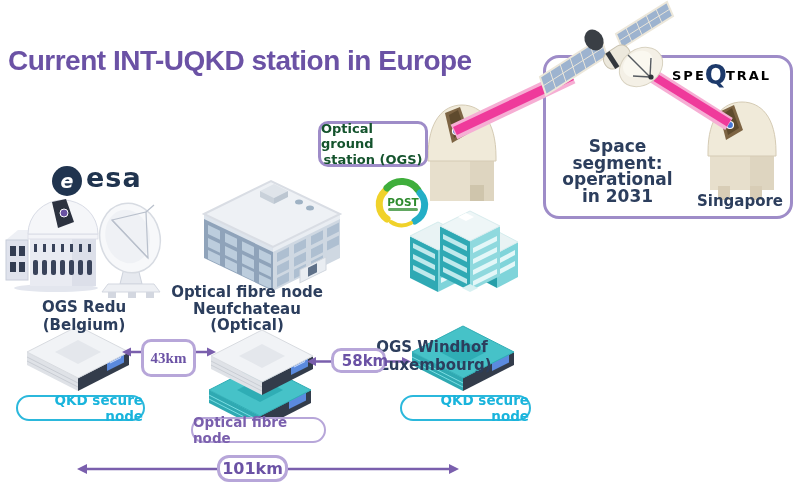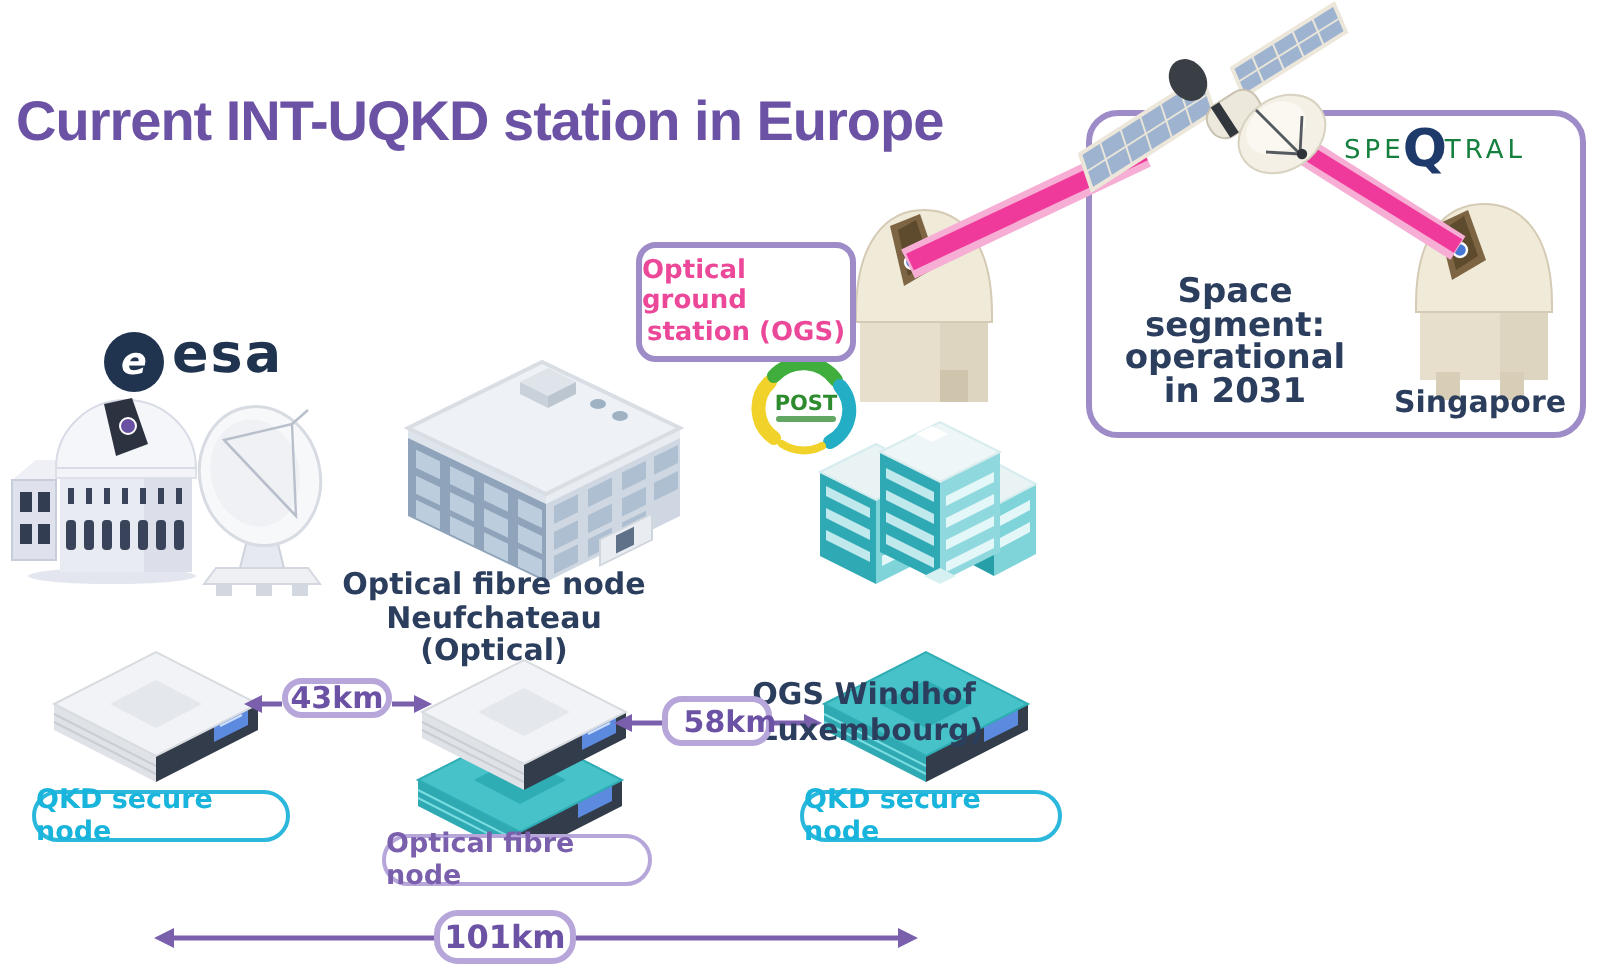--- a/index.html
+++ b/index.html
@@ -3,32 +3,32 @@
 <meta charset="utf-8">
 <style>
   html,body{margin:0;padding:0;background:#fff;}
   #stage{position:relative;width:800px;height:488px;background:#fff;overflow:hidden;
          font-family:"DejaVu Sans","Liberation Sans",sans-serif;}
   #gfx{position:absolute;left:0;top:0;z-index:2;pointer-events:none;}
   .lbl{position:absolute;z-index:3;color:#2c3e5d;font-weight:bold;text-align:center;}
   .box{position:absolute;z-index:3;background:#fff;box-sizing:border-box;
        display:flex;align-items:center;justify-content:center;font-weight:bold;}
   .pbox{border:3px solid #b7a6d9;border-radius:10px;color:#6b52a5;font-size:15px;}
-  .cybox{border:2.5px solid #2bb8dc;border-radius:13px;color:#19b4dc;font-size:13.5px;}
+  .cybox{border:2.5px solid #2bb8dc;border-radius:13px;color:#19b4dc;font-size:13.5px;text-align:right;}
   .fbox{border:2.5px solid #b7a6d9;border-radius:13px;color:#7a5fad;font-size:13.5px;}
   #title{position:absolute;left:8px;top:45px;z-index:3;font-family:"Liberation Sans",sans-serif;
          font-weight:bold;font-size:28px;color:#6b52a5;white-space:nowrap;letter-spacing:-0.5px;}
   #space-box{position:absolute;left:543px;top:55px;width:250px;height:164px;z-index:1;
              border:3px solid #9e8cc8;border-radius:16px;box-sizing:border-box;}
-  #ogs-callout{position:absolute;left:318px;top:121px;width:110px;height:60px;z-index:3;
+  #ogs-callout{position:absolute;left:318px;top:121px;width:110px;height:46px;z-index:3;
                border:3px solid #9e8cc8;border-radius:10px;background:#fff;box-sizing:border-box;
                display:flex;flex-direction:column;align-items:center;justify-content:center;
-               color:#ec4899;font-weight:bold;font-size:13px;line-height:15.5px;}
+               color:#14532d;font-weight:bold;font-size:13px;line-height:15.5px;}
   #speqtral{position:absolute;left:672px;top:62px;z-index:3;display:flex;align-items:center;}
-  #speqtral .wing{font-size:13px;font-weight:normal;letter-spacing:2px;color:#15803d;}
+  #speqtral .wing{font-size:13px;font-weight:bold;letter-spacing:2px;color:#000000;}
   #speqtral .bigq{font-size:26px;font-weight:bold;color:#1d3a6b;margin:0 -1px;line-height:26px;}
   #esa-circle{position:absolute;left:52px;top:166px;width:30px;height:30px;z-index:3;
               border-radius:50%;background:#20344f;color:#fff;display:flex;align-items:center;
               justify-content:center;font-weight:bold;font-size:19px;font-style:italic;}
   #esa-word{position:absolute;left:86px;top:162px;z-index:3;font-weight:bold;font-size:27px;
             color:#20344f;letter-spacing:1px;}
   #post-word{position:absolute;left:385px;top:196px;width:36px;z-index:3;text-align:center;
              color:#2e8b2e;font-weight:bold;font-size:10.5px;}
   #post-sub{position:absolute;left:388px;top:208px;width:30px;height:3px;z-index:3;
             background:#2e8b2e;opacity:.75;border-radius:2px;}
@@ -343,29 +343,30 @@
   <div class="lbl" style="left:680px;top:192px;width:120px;font-size:15px;">Singapore</div>
 
   <div id="esa-circle">
     <span>e</span>
   </div>
   <div id="esa-word">esa</div>
 
   <div id="post-word">POST</div>
   <div id="post-sub"></div>
 
+  <div class="lbl" style="left:9px;top:298px;width:150px;font-size:15px;">OGS Redu (Belgium)</div>
 
   <div class="lbl" style="left:167px;top:284px;width:160px;font-size:15px;line-height:16.5px;">
     <div>Optical fibre node</div>
     <div>Neufchateau (Optical)</div>
   </div>
 
   <div class="lbl" style="left:342px;top:298px;width:180px;font-size:15px;margin-top:40px;">OGS Windhof (Luxembourg)</div>
 
-  <div class="box pbox" style="left:141px;top:339px;width:55px;height:20px;">43km</div>
+  <div class="box pbox" style="left:141px;top:339px;width:55px;height:38px;font-family:Liberation Serif, serif;">43km</div>
   <div class="box pbox" style="left:331px;top:348px;width:55px;height:25px;padding-left:13px;">58km</div>
   <div class="box pbox" style="left:217px;top:455px;width:71px;height:27px;font-size:16px;border-radius:12px;">101km</div>
 
   <div class="box cybox" style="left:16px;top:395px;width:129px;height:26px;">QKD secure node</div>
   <div class="box fbox" style="left:191px;top:417px;width:135px;height:26px;">Optical fibre node</div>
   <div class="box cybox" style="left:400px;top:395px;width:131px;height:26px;">QKD secure node</div>
 
 </div>
 
 </body></html>

